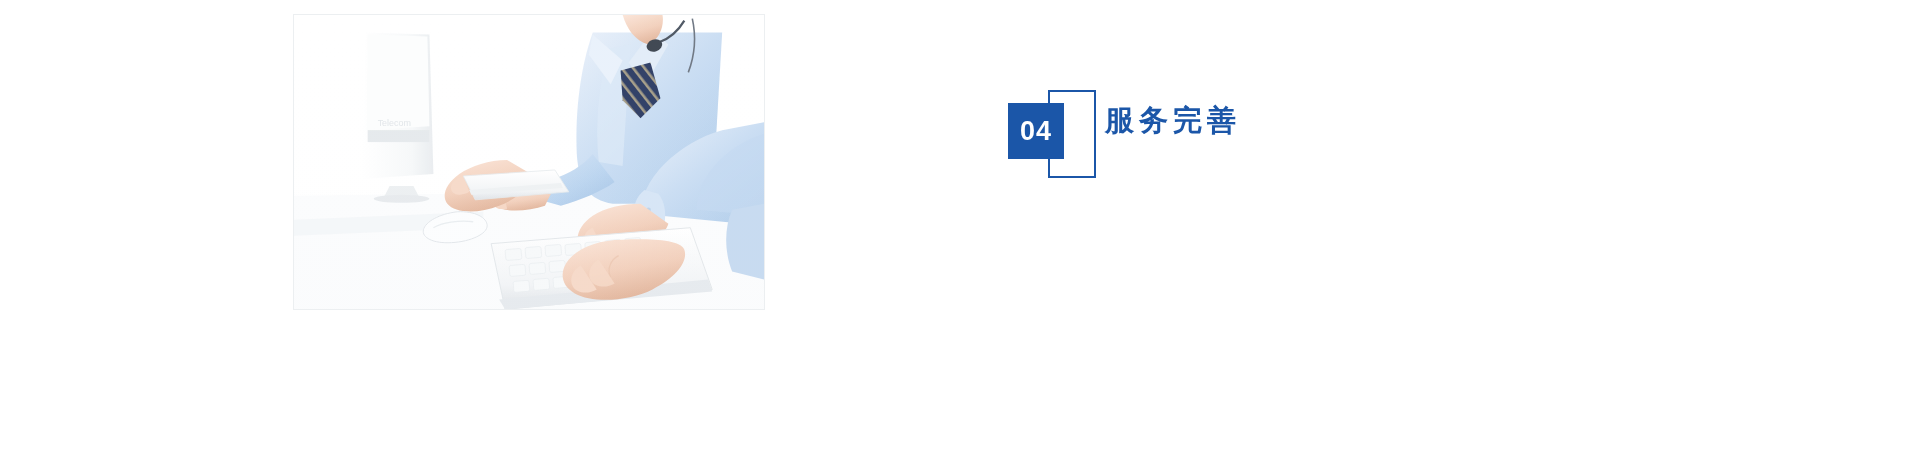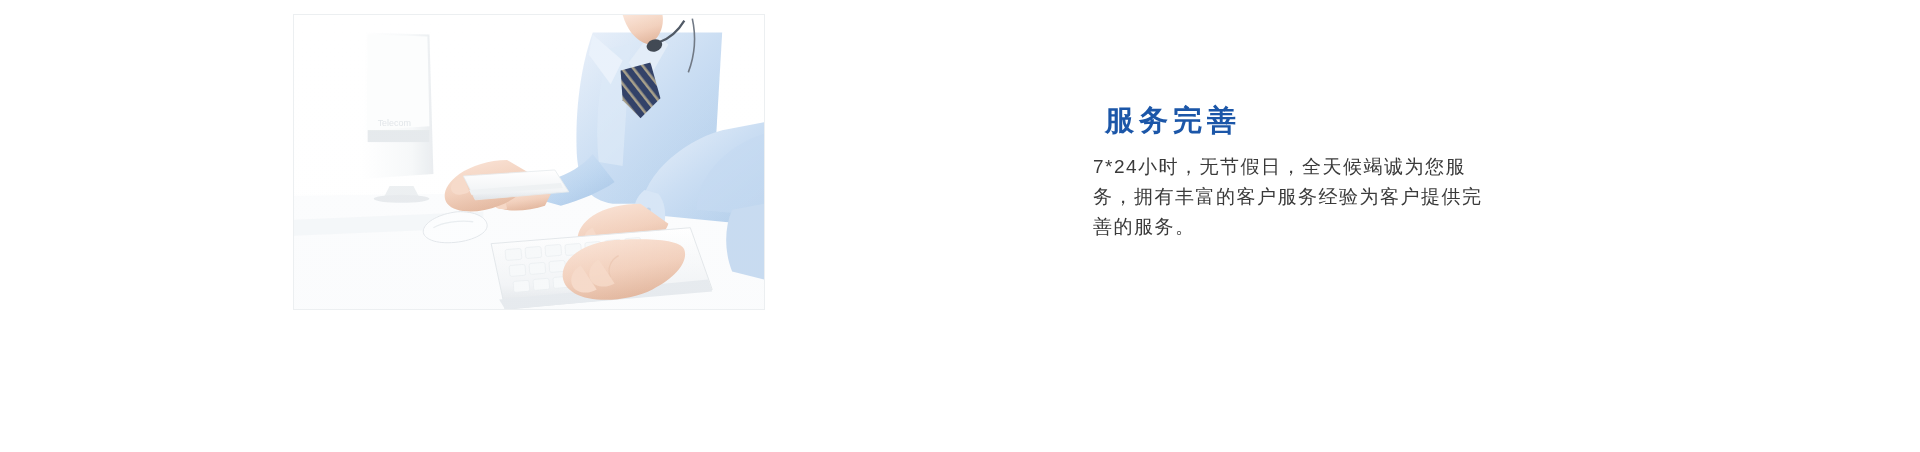--- a/index.html
+++ b/index.html
@@ -268,20 +268,24 @@
 
         <path d="M440 196 C432 214 432 238 440 258 L472 266 L472 190 Z" fill="#c6daf0"></path>
 
         <rect x="0" y="0" width="472" height="296" fill="url(#deskG)" opacity="0.04"></rect>
       </svg>
     </div>
   </div>
 
   <div class="content">
 
+    <div class="badge-wrap">
+      <div class="badge-outline"></div>
+      <div class="badge-square"></div>
+      <div class="badge-number">04</div>
+    </div>
 
     <div class="text-col">
       <h2 class="title">服务完善</h2>
-      <p class="desc">7*24小时，无节假日，全天候竭诚为您服务，拥有丰富的客户服务经验为客户提供完善的服务。</p>
     </div>
 
   </div>
 </div>
 
 </body></html>

